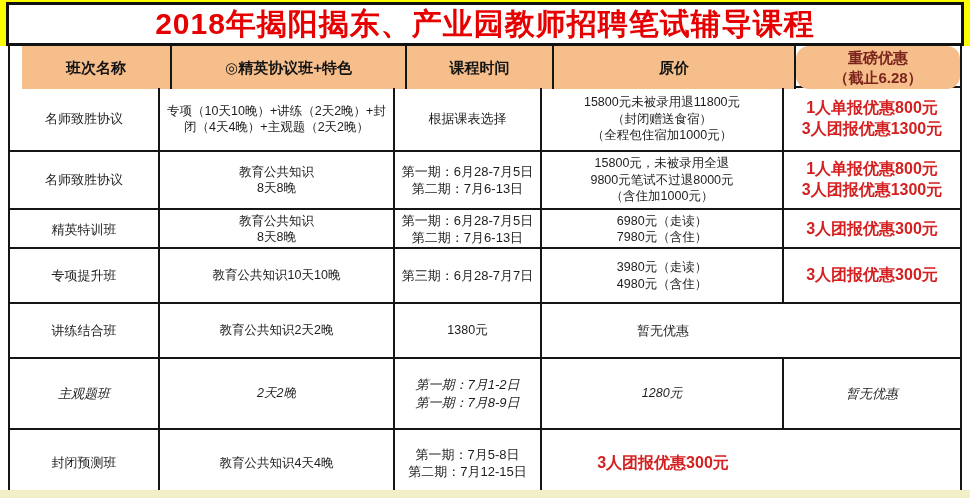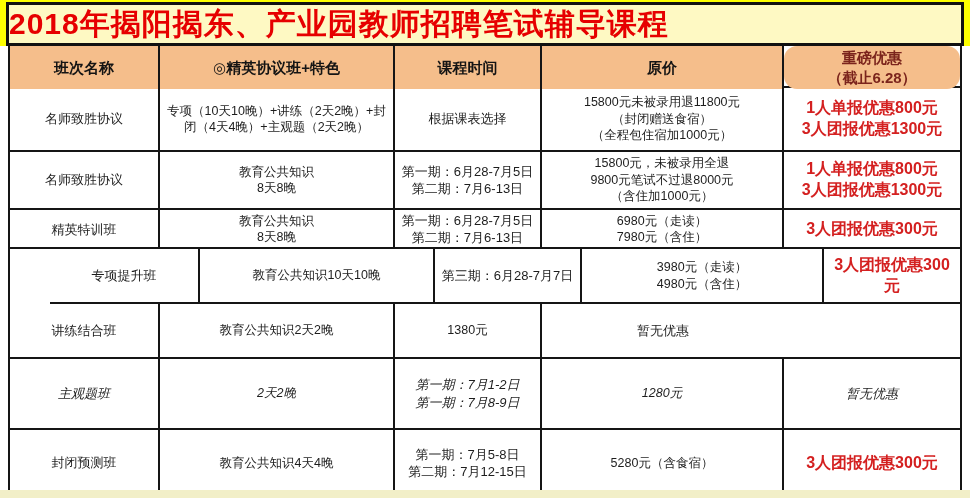--- a/index.html
+++ b/index.html
@@ -5,40 +5,40 @@
   html,body { margin:0; padding:0; background:#ffffff; }
   .screen {
     position:relative; width:970px; height:498px; background:#ffffff;
     overflow:hidden;
     font-family:"Liberation Sans","DejaVu Sans",sans-serif;
   }
   
   .title-band { position:absolute; top:0; left:0; width:970px; height:46px; background:#FDFF00; }
   .title-box {
     position:absolute; top:2px; left:6px; right:6px; bottom:0;
-    border:3px solid #111; display:flex; align-items:center; justify-content:flex-start;
-    box-sizing:border-box; background:#fef9c3;
+    border:3px solid #111; display:flex; align-items:center; justify-content:center;
+    box-sizing:border-box; background:#ffffff;
   }
   .title-text { font-size:30px; font-weight:bold; color:#E60000; letter-spacing:1px; white-space:nowrap; }
 
   
   .table-wrap {
     position:absolute; top:46px; left:8px; width:954px;
     border-left:2px solid #151515; border-right:2px solid #151515;
     box-sizing:border-box; background:#fff;
   }
   .row {
     display:grid; grid-template-columns:150px 235px 147px 242px 1fr;
     border-bottom:2px solid #151515; box-sizing:border-box;
   }
-  .row.header  { height:42px; }
+  .row.header  { height:42px;margin-left:12px; }
   .row.r0 { height:64px; }
   .row.r1 { height:58px; }
   .row.r2 { height:39px; }
-  .row.r3 { height:55px;margin-left:40px; }
+  .row.r3 { height:55px; }
   .row.r4 { height:55px; }
   .row.r5 { height:71px;font-style:italic; }
   .row.r6 { height:68px; }
   .cell {
     border-right:2px solid #151515; box-sizing:border-box;
     display:flex; align-items:center; justify-content:center;
     text-align:center; white-space:pre-line; padding:2px 5px;
     font-size:13px; color:#1d1d1d; line-height:1.32;
   }
   .cell:last-child { border-right:none; }
@@ -131,20 +131,19 @@
 第一期：7月8-9日</div>
     <div class="cell price-c">1280元</div>
     <div class="cell discount-c none">暂无优惠</div>
   </div>
 
   <div class="row r6">
     <div class="cell name-c">封闭预测班</div>
     <div class="cell content-c">教育公共知识4天4晚</div>
     <div class="cell time-c">第一期：7月5-8日
 第二期：7月12-15日</div>
-    <div class="cell price-c">5280元（含食宿）</div>
     <div class="cell discount-c red">3人团报优惠300元</div>
   </div>
 </div>
 
   <div class="bottom-strip"></div>
 
 </div>
 
 </body></html>

